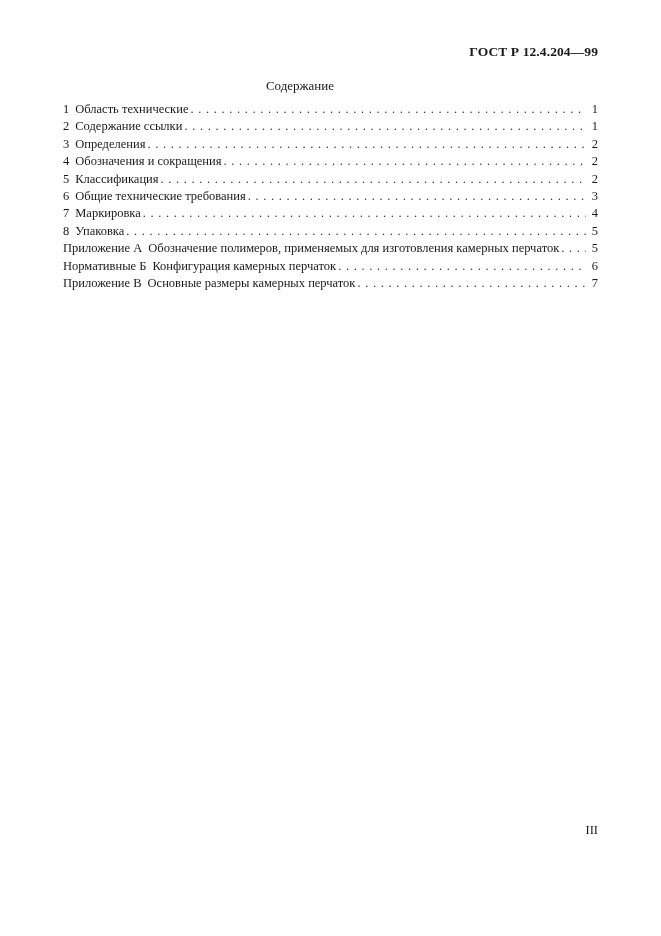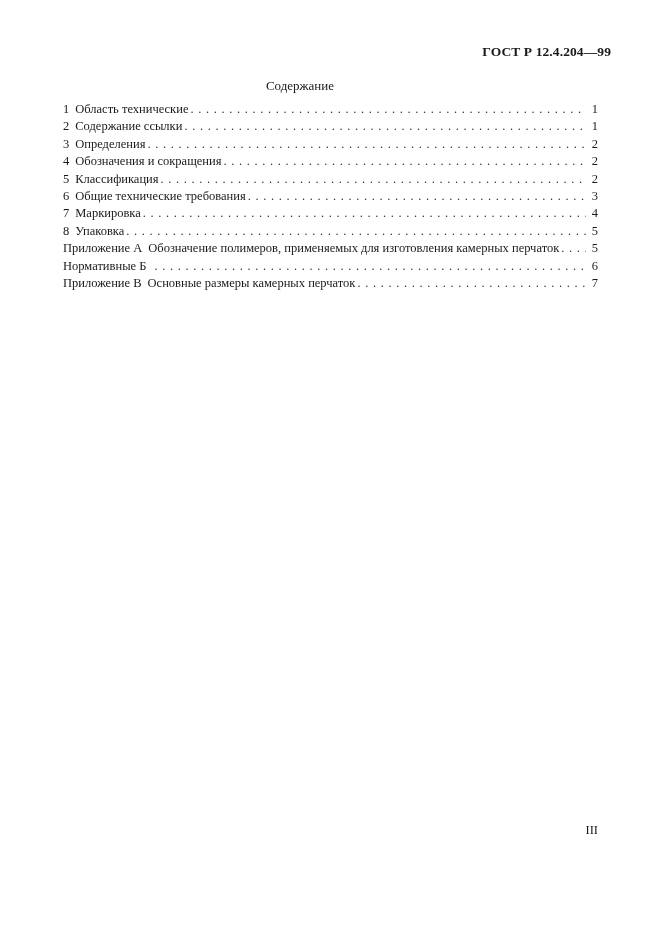--- a/index.html
+++ b/index.html
@@ -11,21 +11,21 @@
       width: 661px;
       height: 936px;
       position: relative;
       overflow: hidden;
       font-family: "Liberation Serif", "DejaVu Serif", serif;
       color: #1a1a1a;
     }
     .header-code {
       position: absolute;
       top: 44px;
-      right: 50px;
+      right: 63px;
       font-size: 13.5px;
       font-weight: bold;
       letter-spacing: 0.1px;
     }
     .toc-title {
       position: absolute;
       top: 78px;
       left: 0;
       width: 600px;
       text-align: center;
@@ -137,20 +137,21 @@
     <span class="toc-page">5</span>
   </li>
   <li class="toc-row">
     <span class="toc-num">Приложение А</span>
     <span class="toc-label">Обозначение полимеров, применяемых для изготовления камерных перчаток</span>
     <span class="toc-dots"></span>
     <span class="toc-page">5</span>
   </li>
   <li class="toc-row">
     <span class="toc-num">Нормативные Б</span>
+    <span class="toc-label">Конфигурация камерных перчаток</span>
     <span class="toc-dots"></span>
     <span class="toc-page">6</span>
   </li>
   <li class="toc-row">
     <span class="toc-num">Приложение В</span>
     <span class="toc-label">Основные размеры камерных перчаток</span>
     <span class="toc-dots"></span>
     <span class="toc-page">7</span>
   </li>
 </ul>

